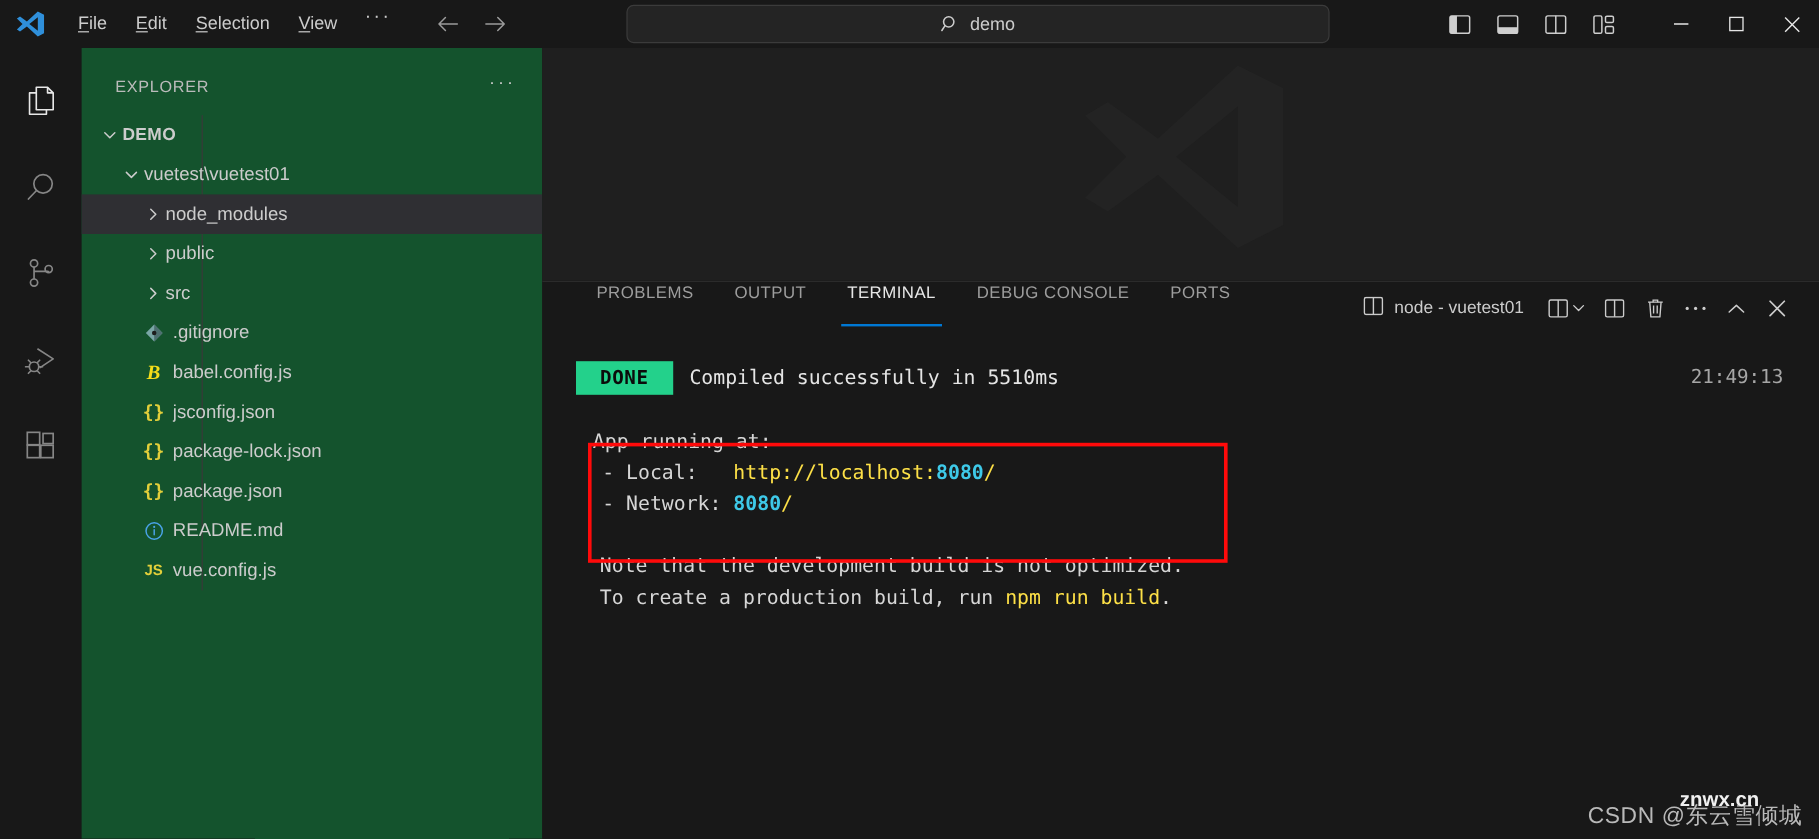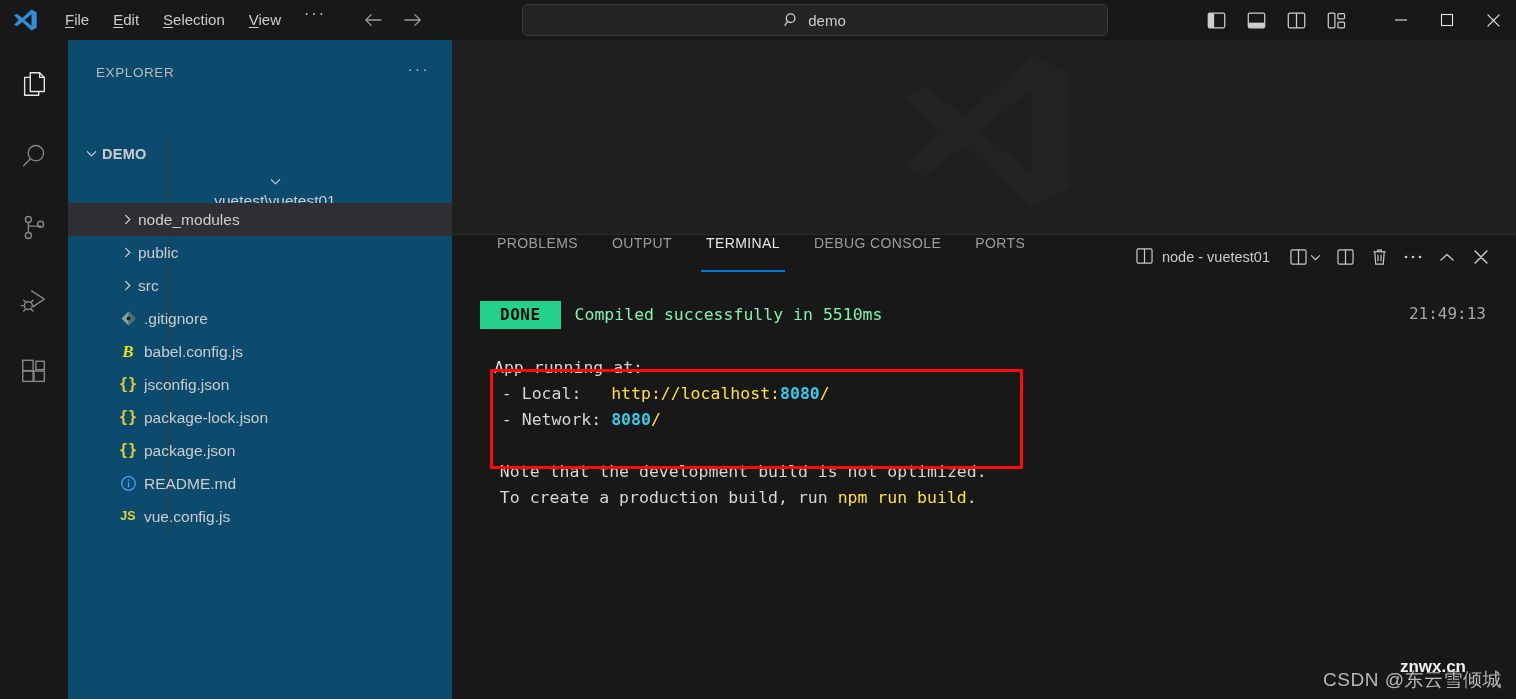--- a/index.html
+++ b/index.html
@@ -54,39 +54,39 @@
   .actitem {
     width:68px; height:72px; display:flex; align-items:center; justify-content:center;
     color:#868686; position:relative;
   }
   .actitem.active { color:#e7e7e7; }
   .actitem.active::before {
     content:""; position:absolute; left:0; top:14px; bottom:14px; width:2px; background:#0078d4; display:none;
   }
 
   
-  .sidebar { width:384px; flex:0 0 384px; background:#0c4a6e; display:flex; flex-direction:column; position:relative;gap:41px; }
+  .sidebar { width:384px; flex:0 0 384px; background:#14532d; display:flex; flex-direction:column; position:relative; }
   .sidebar-header {
     height:36px; display:flex; align-items:center; justify-content:space-between;
     padding:0 22px 0 28px; flex:0 0 36px; margin-top:14px;
   }
   .sidebar-title { font-size:13.5px; letter-spacing:.6px; color:#bbbbbb; }
   .header-dots { color:#cccccc; font-size:15px; letter-spacing:2.5px; line-height:8px; padding-bottom:7px; }
 
   .tree { margin-top:6px; position:relative; }
   .row {
     height:33px; display:flex; align-items:center; font-size:15.5px; color:#cccccc;
     padding-left:12px; position:relative; white-space:nowrap;
   }
   .row.selected { background:#2f2f33; }
   .row .chev { width:22px; flex:0 0 22px; display:flex; align-items:center; justify-content:center; color:#cccccc; }
   .row .ficon { width:24px; flex:0 0 24px; display:flex; align-items:center; justify-content:center; margin-right:4px; }
   .row .label { overflow:hidden; text-overflow:ellipsis; }
   .lvl0 { padding-left:12px; font-weight:bold; font-size:14.5px; letter-spacing:.3px; }
-  .lvl1 { padding-left:30px;flex-direction:column; }
+  .lvl1 { padding-left:30px; }
   .lvl2 { padding-left:48px; }
   .indent-guide { position:absolute; left:100px; top:0; bottom:0; width:1px; background:#3a3a3a; }
 
   
   .main { flex:1; display:flex; flex-direction:column; min-width:0; background:#1f1f1f; position:relative; }
   .editorarea { height:194px; flex:0 0 194px; background:#1f1f1f; position:relative; overflow:hidden; }
   .watermark-logo { position:absolute; left:50%; top:50%; transform:translate(-50%,-52%); opacity:1; }
 
   
   .panel { flex:1; background:#181818; display:flex; flex-direction:column; border-top:1px solid #2b2b2b; min-height:0; }
@@ -106,21 +106,21 @@
   .pact.withchev { width:46px; gap:3px; }
 
   
   .terminal { flex:1; padding:22px 28px 0 28px; position:relative; overflow:hidden;
               font-family:"DejaVu Sans Mono","Liberation Mono",monospace; font-size:16.5px; line-height:26px; }
   .tline { display:flex; align-items:center; white-space:pre; }
   .done-badge {
     background:#23d18b; color:#0b0b0b; font-weight:bold; padding:1px 20px; margin-right:14px;
     font-family:"DejaVu Sans Mono","Liberation Mono",monospace; font-size:16px; letter-spacing:.5px;
   }
-  .green { color:#86efac; }
+  .green { color:#e5e5e5; }
   .white { color:#d6d6d6; }
   .cyan { color:#fde047; }
   .cyanbold { color:#3ec9e8; font-weight:bold; }
   .time { position:absolute; right:30px; top:22px; color:#a6a6a6; font-size:16px;
           font-family:"DejaVu Sans Mono","Liberation Mono",monospace; }
 
   .redbox {
     position:absolute; left:490px; top:369px; width:533px; height:100px;
     border:3px solid #ff0a0a; pointer-events:none; z-index:8;
   }

